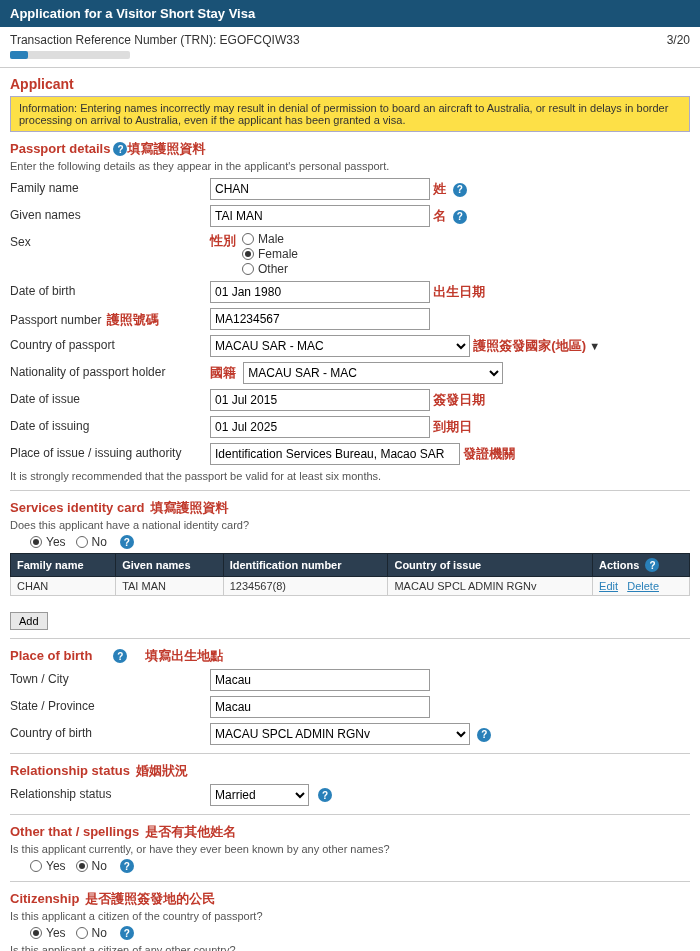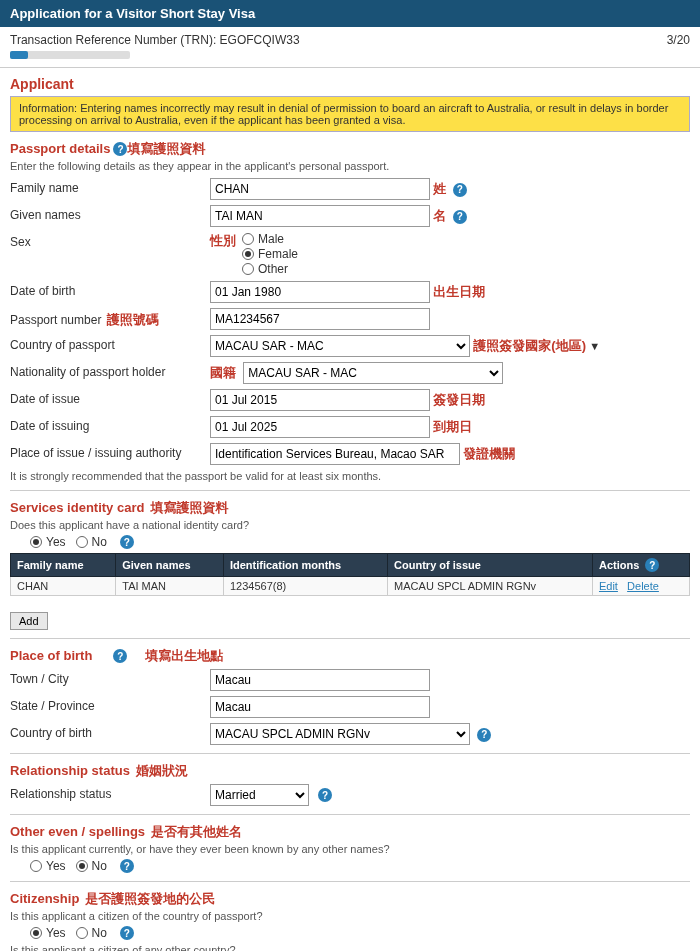--- a/index.html
+++ b/index.html
@@ -386,21 +386,21 @@
         <span>No</span>
       </label>
       <span class="help-icon">?</span>
     </div>
 
     <table class="data-table">
       <thead>
         <tr>
           <th>Family name</th>
           <th>Given names</th>
-          <th>Identification months</th>
+          <th>Identification number</th>
           <th>Country of issue</th>
           <th>Actions <span class="help-icon">?</span></th>
         </tr>
       </thead>
       <tbody>
         <tr>
           <td>CHAN</td>
           <td>TAI MAN</td>
           <td>1234567(8)</td>
           <td>MACAU SPCL ADMIN RGNv</td>
@@ -468,21 +468,21 @@
           <span class="help-icon">?</span>
         </div>
       </div>
     </div>
   </div>
 
   <div class="section-divider"></div>
 
   <div class="section-block">
     <div style="display:flex;align-items:center;gap:6px;margin-bottom:2px;">
-      <span class="section-title">Other even / spellings</span>
+      <span class="section-title">Other that / spellings</span>
       <span class="annotation">是否有其他姓名</span>
     </div>
     <div style="font-size:11px;color:#555;margin-bottom:4px;">Is this applicant currently, or have they ever been known by any other names?</div>
     <div class="yes-no-row">
       <label class="radio-item">
         <div class="radio-circle"></div>
         <span>Yes</span>
       </label>
       <label class="radio-item">
         <div class="radio-circle selected"></div>

